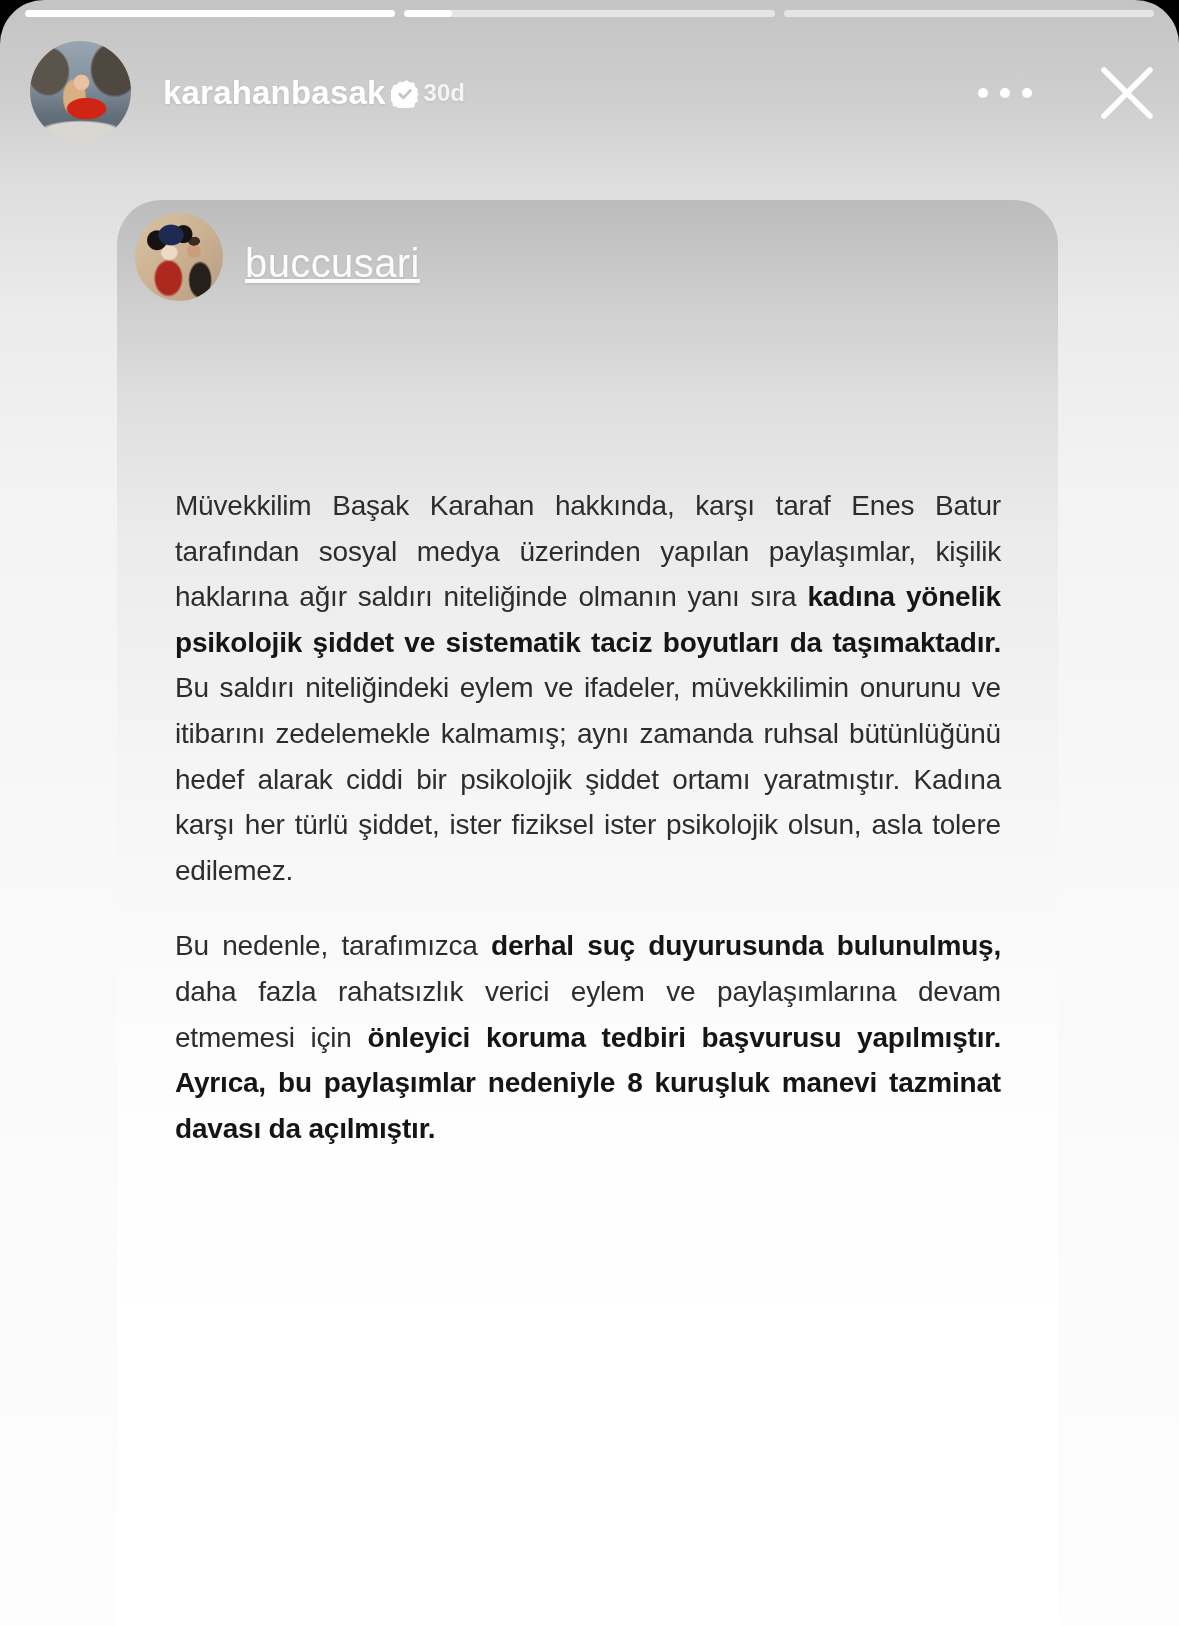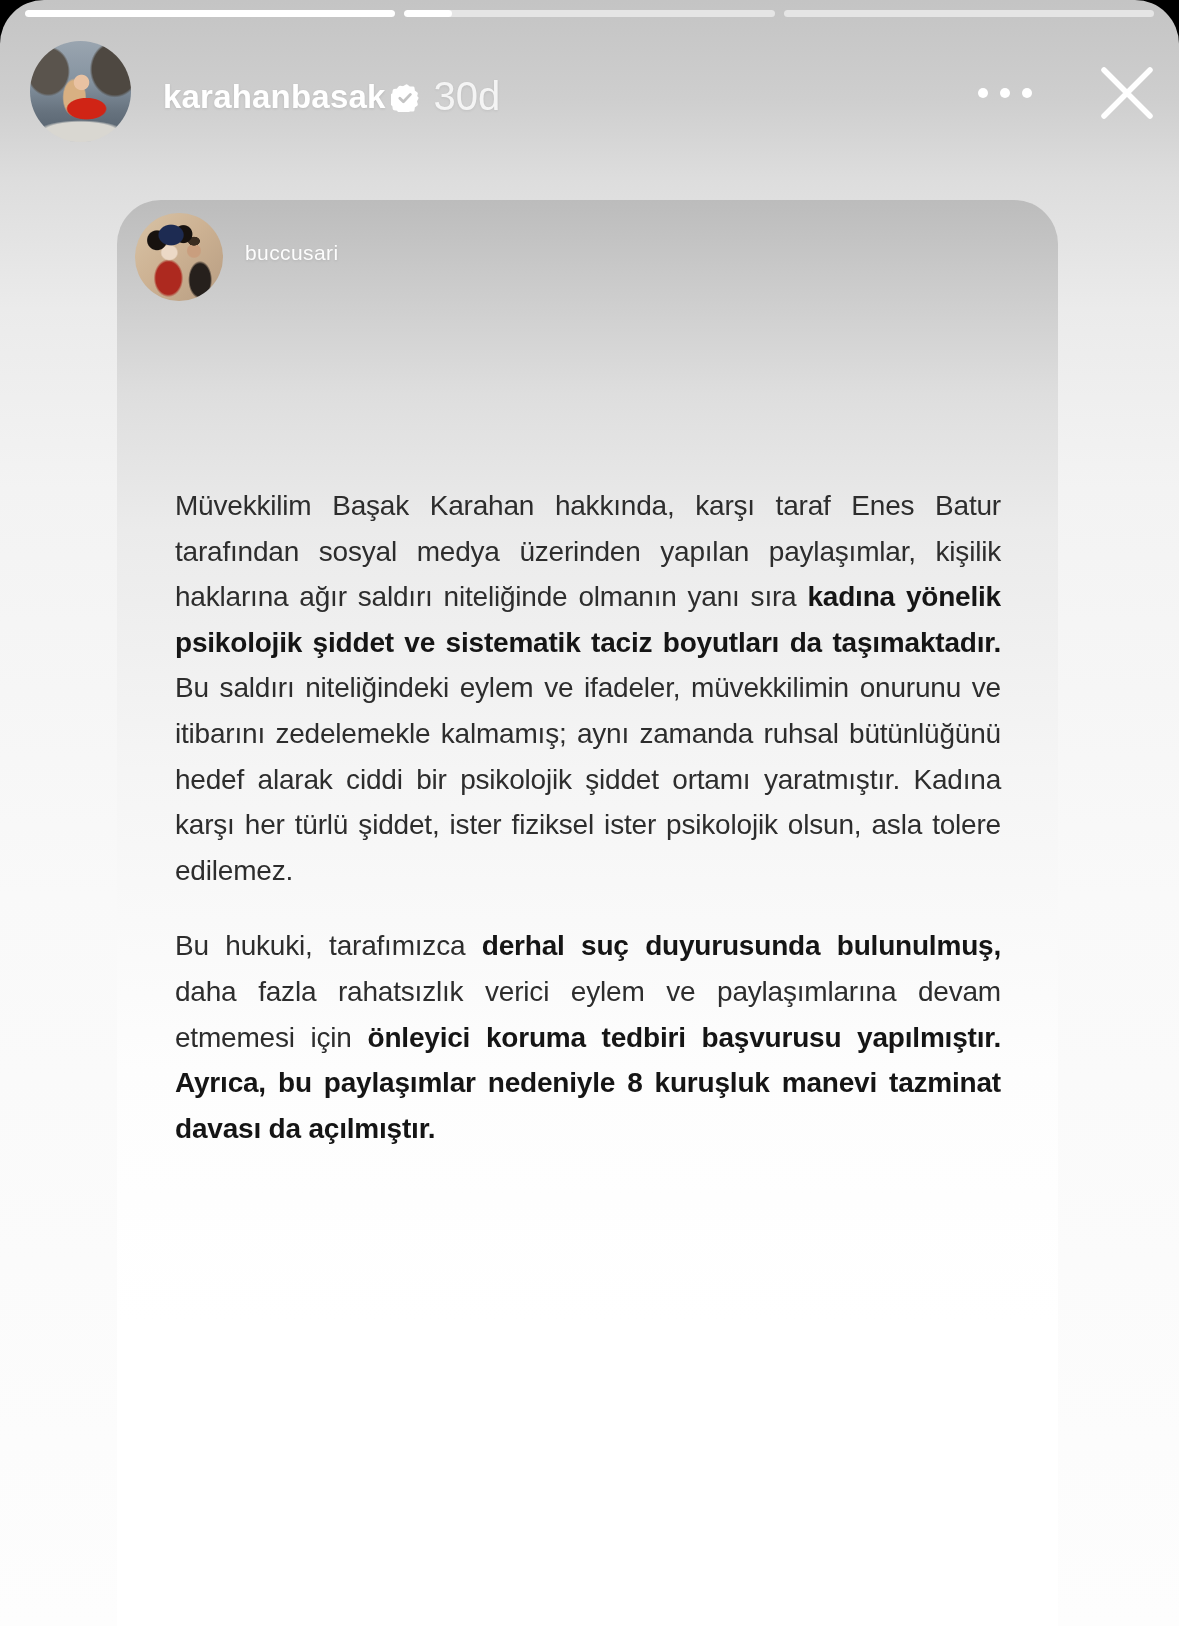--- a/index.html
+++ b/index.html
@@ -19,42 +19,42 @@
       radial-gradient(ellipse 9% 9% at 51% 41%, #e9c2a2 0 80%, transparent 90%),
       radial-gradient(ellipse 15% 24% at 44% 56%, #d8b082 0 70%, transparent 80%),
       radial-gradient(ellipse 27% 31% at 18% 30%, #5a544d 0 72%, transparent 80%),
       radial-gradient(ellipse 31% 35% at 84% 28%, #4e4841 0 72%, transparent 80%),
       radial-gradient(ellipse 60% 16% at 50% 90%, #d9d7d1 0 60%, transparent 72%),
       linear-gradient(180deg,#9aa5b0 0%,#8593a0 40%,#66727e 70%,#525e6a 100%);}
   .hdr-row{position:absolute;left:163px;top:74px;display:flex;align-items:center;gap:5px;}
   .hdr-user{font-size:33px;font-weight:700;color:#ffffff;letter-spacing:.2px;
     text-shadow:0 1px 3px rgba(0,0,0,0.10);}
   .badge{width:28px;height:28px;margin-top:2px;}
-  .hdr-time{font-size:40px;font-weight:400;color:rgba(255,255,255,0.82);margin-left:10px;
+  .hdr-time{font-size:24px;font-weight:700;color:rgba(255,255,255,0.82);
     text-shadow:0 1px 3px rgba(0,0,0,0.08);}
   .dots{position:absolute;left:978px;top:88px;display:flex;gap:12px;align-items:center;}
   .dots i{width:10px;height:10px;border-radius:50%;background:#fff;display:block;}
   .close-x{position:absolute;left:1096px;top:62px;width:62px;height:62px;cursor:pointer;}
 
   
   .card{position:absolute;left:117px;top:200px;width:941px;height:1500px;border-radius:44px;
     background:linear-gradient(180deg,#bcbcbc 0%,#cccccc 6%,#dedede 13%,#ebebeb 22%,#f5f5f5 38%,#fdfdfd 58%,#ffffff 75%);}
   .card-avatar{position:absolute;left:18px;top:13px;width:88px;height:88px;border-radius:50%;
     background:
       radial-gradient(ellipse 17% 14% at 41% 25%, #1d2b52 0 80%, transparent 88%),
       radial-gradient(circle 11px at 25% 31%, #17120f 0 85%, transparent 95%),
       radial-gradient(circle 10px at 55% 24%, #17120f 0 85%, transparent 95%),
       radial-gradient(ellipse 12% 11% at 39% 45%, #ecd9c6 0 70%, transparent 85%),
       radial-gradient(ellipse 21% 27% at 38% 74%, #ad291f 0 68%, transparent 80%),
       radial-gradient(ellipse 8% 6% at 67% 32%, #3a2c20 0 80%, transparent 90%),
       radial-gradient(ellipse 10% 10% at 67% 43%, #c99e7e 0 72%, transparent 86%),
       radial-gradient(ellipse 17% 27% at 74% 76%, #26201c 0 68%, transparent 80%),
       linear-gradient(135deg,#d8c3a6 0%,#cdb293 45%,#b79d82 100%);}
-  .card-user{position:absolute;left:128px;top:41px;font-size:21px;font-weight:400;
-    color:rgba(255,255,255,0.96);letter-spacing:.4px;text-shadow:0 1px 3px rgba(0,0,0,0.10);}
+  .card-user{position:absolute;left:128px;top:41px;font-size:40px;font-weight:400;
+    color:rgba(255,255,255,0.96);letter-spacing:.4px;text-shadow:0 1px 3px rgba(0,0,0,0.10);text-decoration:underline;}
 
   
   .story-text{position:absolute;left:58px;right:57px;top:283px;color:#2d2d2d;}
   .story-text p{margin:0 0 30px 0;font-size:28px;line-height:45.6px;letter-spacing:-0.2px;
     text-align:justify;font-weight:400;}
   .story-text .b{font-weight:700;color:#151515;}
 </style>
 </head>
 <body>
 
@@ -91,17 +91,17 @@
 
   <svg class="close-x" viewBox="0 0 62 62">
     <path d="M 8 8 L 54 54 M 54 8 L 8 54" stroke="#ffffff" stroke-width="5.5" stroke-linecap="round"></path>
   </svg>
 
   <div class="card">
     <div class="card-avatar"></div>
     <span class="card-user">buccusari</span>
     <div class="story-text">
         <p><span>Müvekkilim Başak Karahan hakkında, karşı taraf Enes Batur tarafından sosyal medya üzerinden yapılan paylaşımlar, kişilik haklarına ağır saldırı niteliğinde olmanın yanı sıra </span><span class="b">kadına yönelik psikolojik şiddet ve sistematik taciz boyutları da taşımaktadır.</span><span> Bu saldırı niteliğindeki eylem ve ifadeler, müvekkilimin onurunu ve itibarını zedelemekle kalmamış; aynı zamanda ruhsal bütünlüğünü hedef alarak ciddi bir psikolojik şiddet ortamı yaratmıştır. Kadına karşı her türlü şiddet, ister fiziksel ister psikolojik olsun, asla tolere edilemez.</span></p>
-        <p><span>Bu hukuki, tarafımızca </span><span class="b">derhal suç duyurusunda bulunulmuş,</span><span> daha fazla rahatsızlık verici eylem ve paylaşımlarına devam etmemesi için </span><span class="b">önleyici koruma tedbiri başvurusu yapılmıştır. Ayrıca, bu paylaşımlar nedeniyle 8 kuruşluk manevi tazminat davası da açılmıştır.</span></p>
+        <p><span>Bu nedenle, tarafımızca </span><span class="b">derhal suç duyurusunda bulunulmuş,</span><span> daha fazla rahatsızlık verici eylem ve paylaşımlarına devam etmemesi için </span><span class="b">önleyici koruma tedbiri başvurusu yapılmıştır. Ayrıca, bu paylaşımlar nedeniyle 8 kuruşluk manevi tazminat davası da açılmıştır.</span></p>
       </div>
   </div>
 
 </div>
 
 </body></html>

